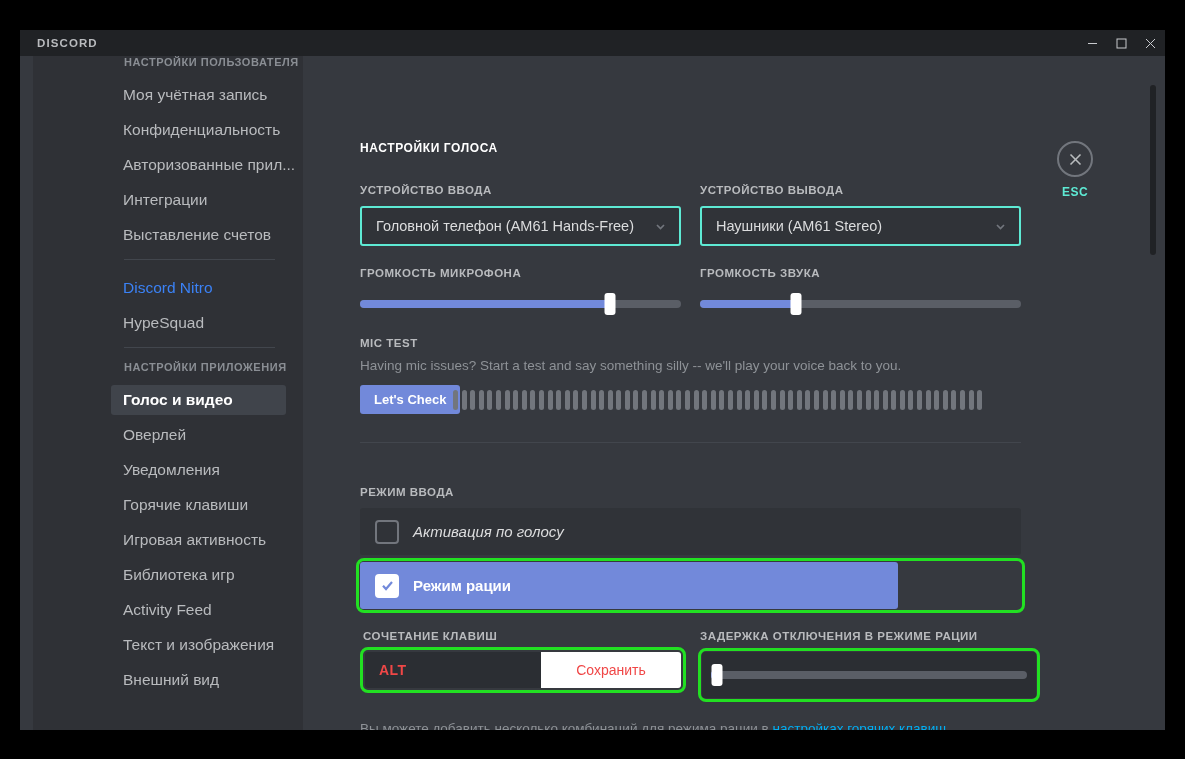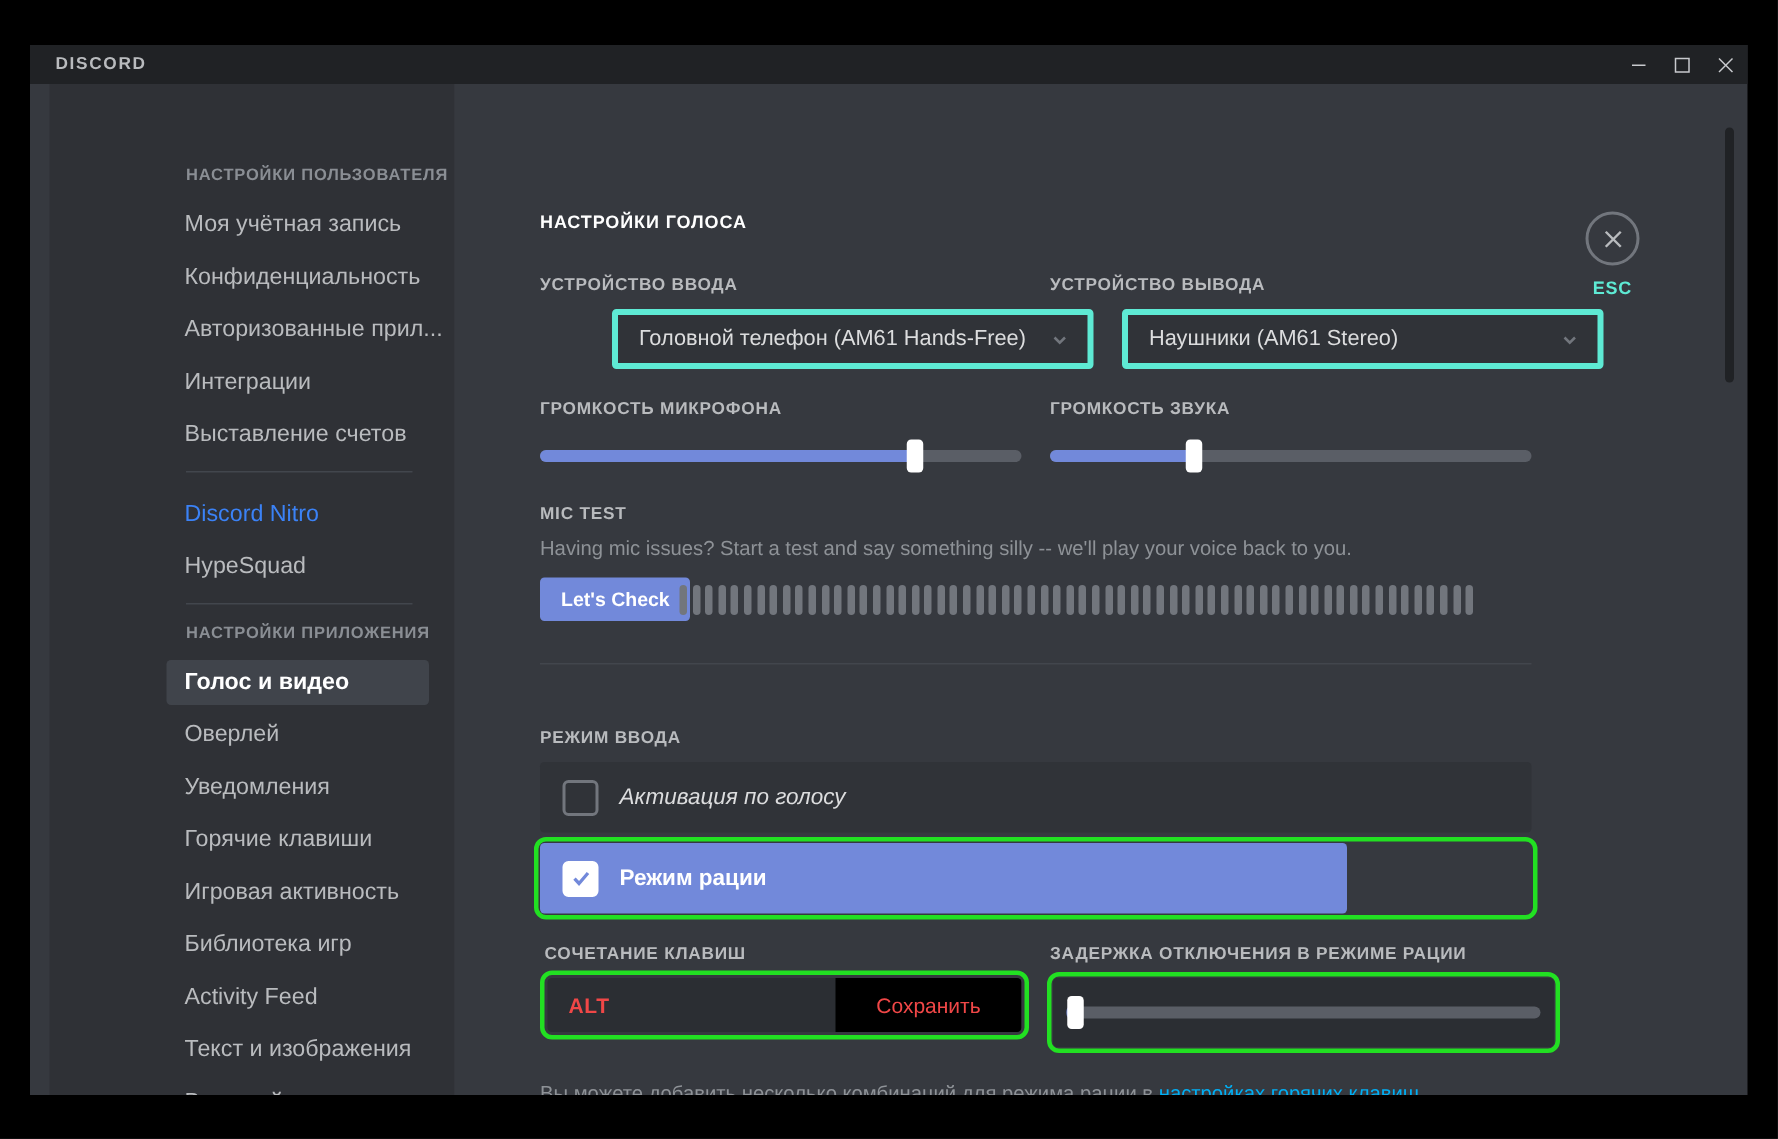--- a/index.html
+++ b/index.html
@@ -37,21 +37,20 @@
     display: flex; align-items: center; justify-content: center;
     color: #c8cace;
   }
   .winbtn svg { display: block; }
 
   
   .sidebar {
     position: absolute; left: 13px; top: 26px;
     width: 270px; height: 674px;
     background: #2f3136;
-    padding-top: 55px;
   }
   .side-head {
     font-size: 11px; font-weight: bold; letter-spacing: .55px;
     color: #8a8e94;
     padding: 0 10px 0 91px;
     margin-bottom: 12px;
     white-space: nowrap;
   }
   .side-item {
     height: 30px;
@@ -104,26 +103,25 @@
     font-size: 11.5px; font-weight: bold; letter-spacing: .5px;
     color: #b9bbbe;
     white-space: nowrap;
   }
 
   
   .dropdown {
     position: absolute;
     height: 40px;
     background: #303338;
-    border: 4px solid #5eead4;
+    border: 2px solid #5eead4;
     border-radius: 3px;
     display: flex; align-items: center;
     padding: 0 12px 0 14px;
     cursor: pointer;
-    margin-left: 48px;
   }
   .dropdown .val {
     flex: 1; font-size: 14.5px; color: #dcddde;
     white-space: nowrap; overflow: hidden;
   }
   .dropdown .caret { color: #72767d; display: flex; }
 
   
   .slider { position: absolute; height: 8px; }
   .slider .track {
@@ -213,22 +211,22 @@
     display: flex; align-items: stretch;
     overflow: hidden;
   }
   .keybind .keys {
     flex: 1; display: flex; align-items: center;
     padding-left: 14px;
     font-size: 14px; font-weight: bold; letter-spacing: .4px;
     color: #f04747;
   }
   .keybind .save {
-    width: 124px;
-    background: #000000;
+    width: 140px;
+    background: #ffffff;
     display: flex; align-items: center; justify-content: center;
     font-size: 14px; color: #f04747;
     cursor: pointer;
   }
 
   .ptt-slider-box {
     position: absolute;
     background: #2b2e33;
     border-radius: 3px;
   }

